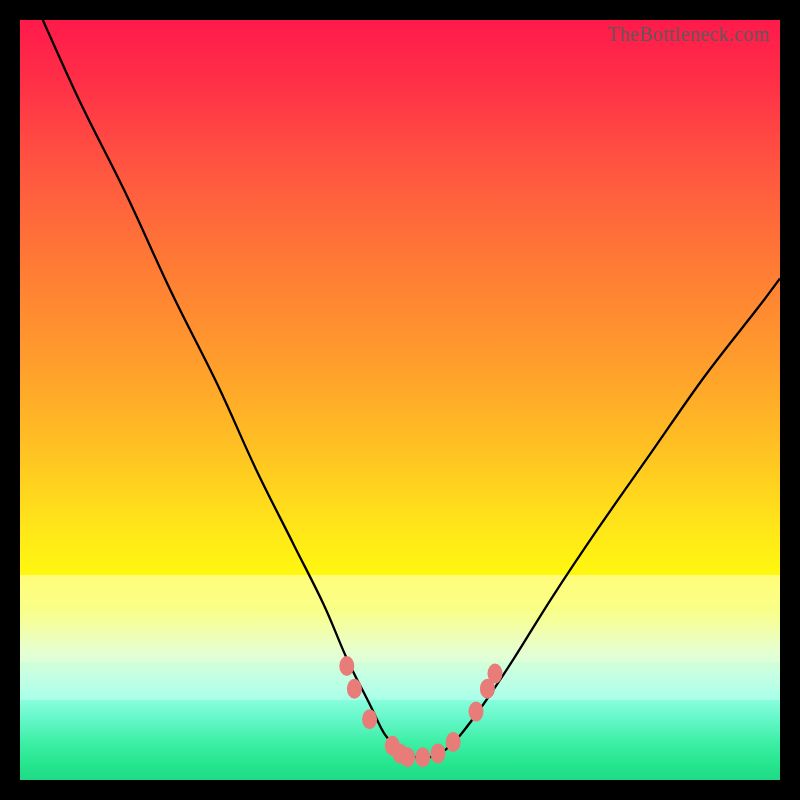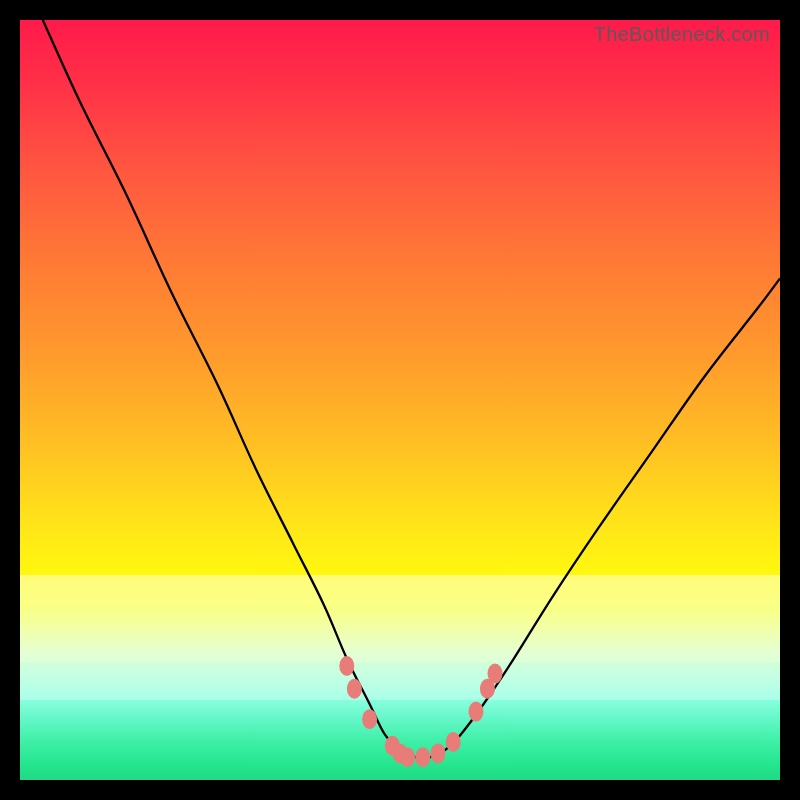--- a/index.html
+++ b/index.html
@@ -9,20 +9,21 @@
     height: 800px;
     background: #000;
     overflow: hidden;
     font-family: Arial, Helvetica, sans-serif;
   }
   .frame {
     position: relative;
     width: 800px;
     height: 800px;
     background: #000;
+    font-family: Liberation Serif, serif;
   }
   .plot-area {
     position: absolute;
     left: 20px;
     top: 20px;
     width: 760px;
     height: 760px;
     background: linear-gradient(
       to bottom,
       #ff1a4b 0%,

